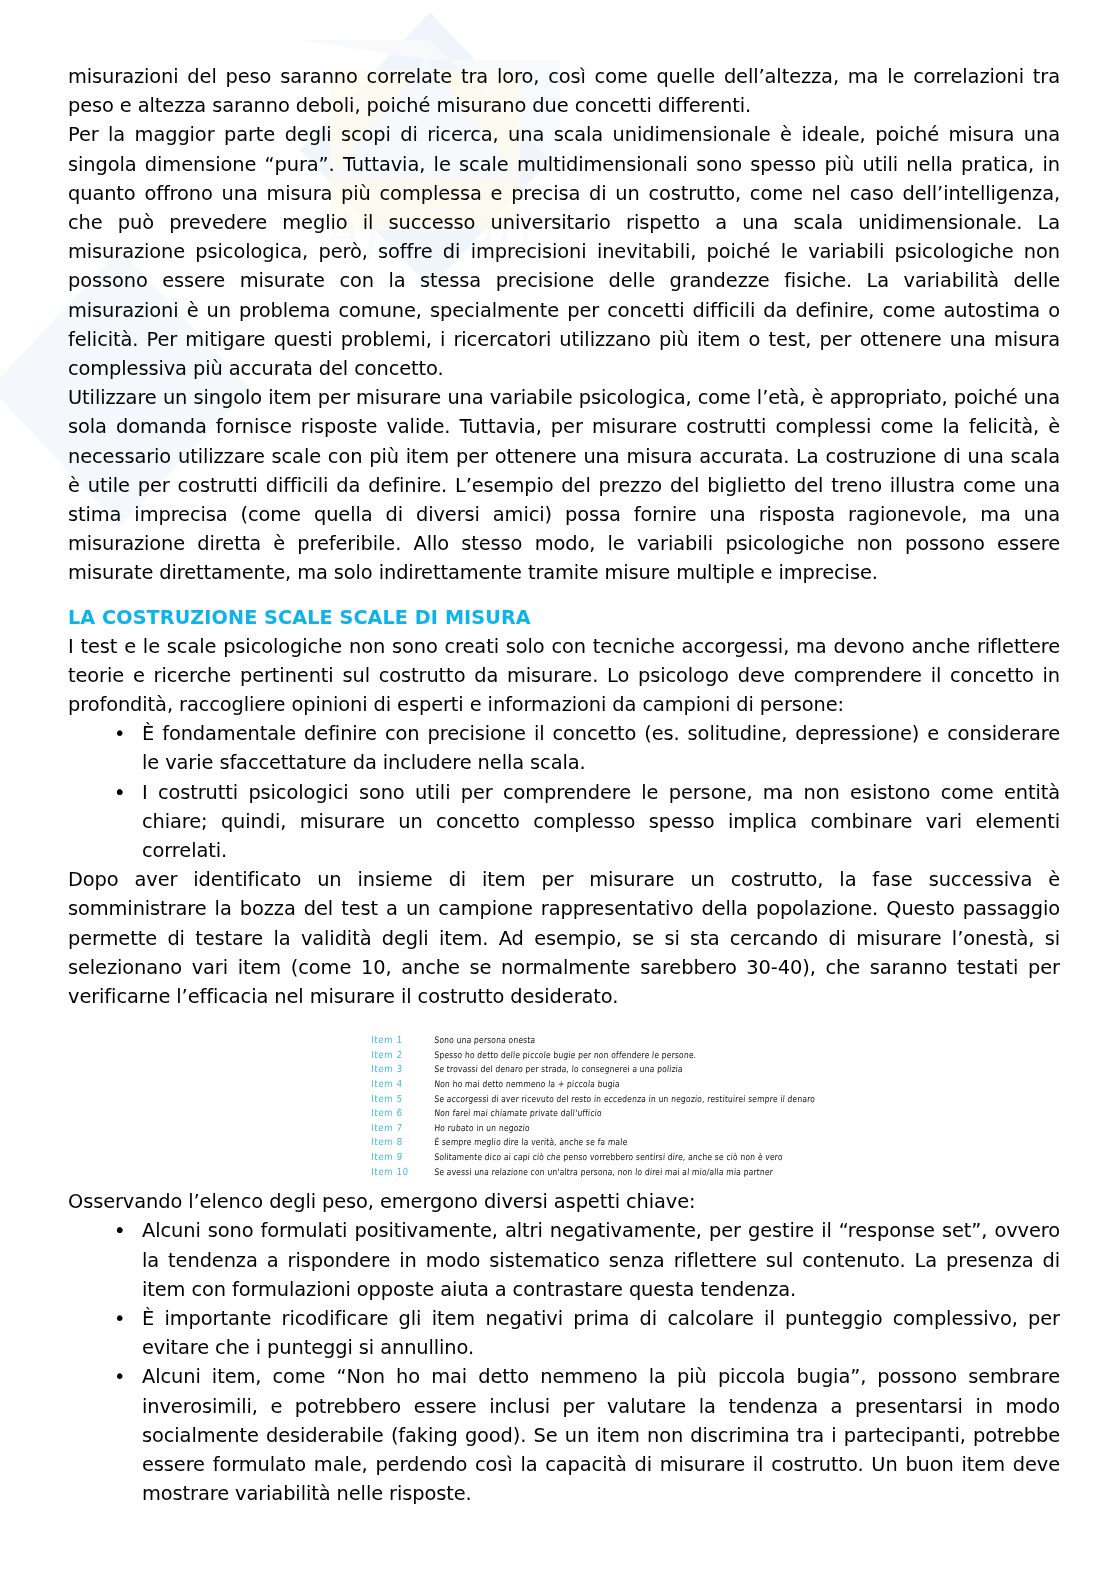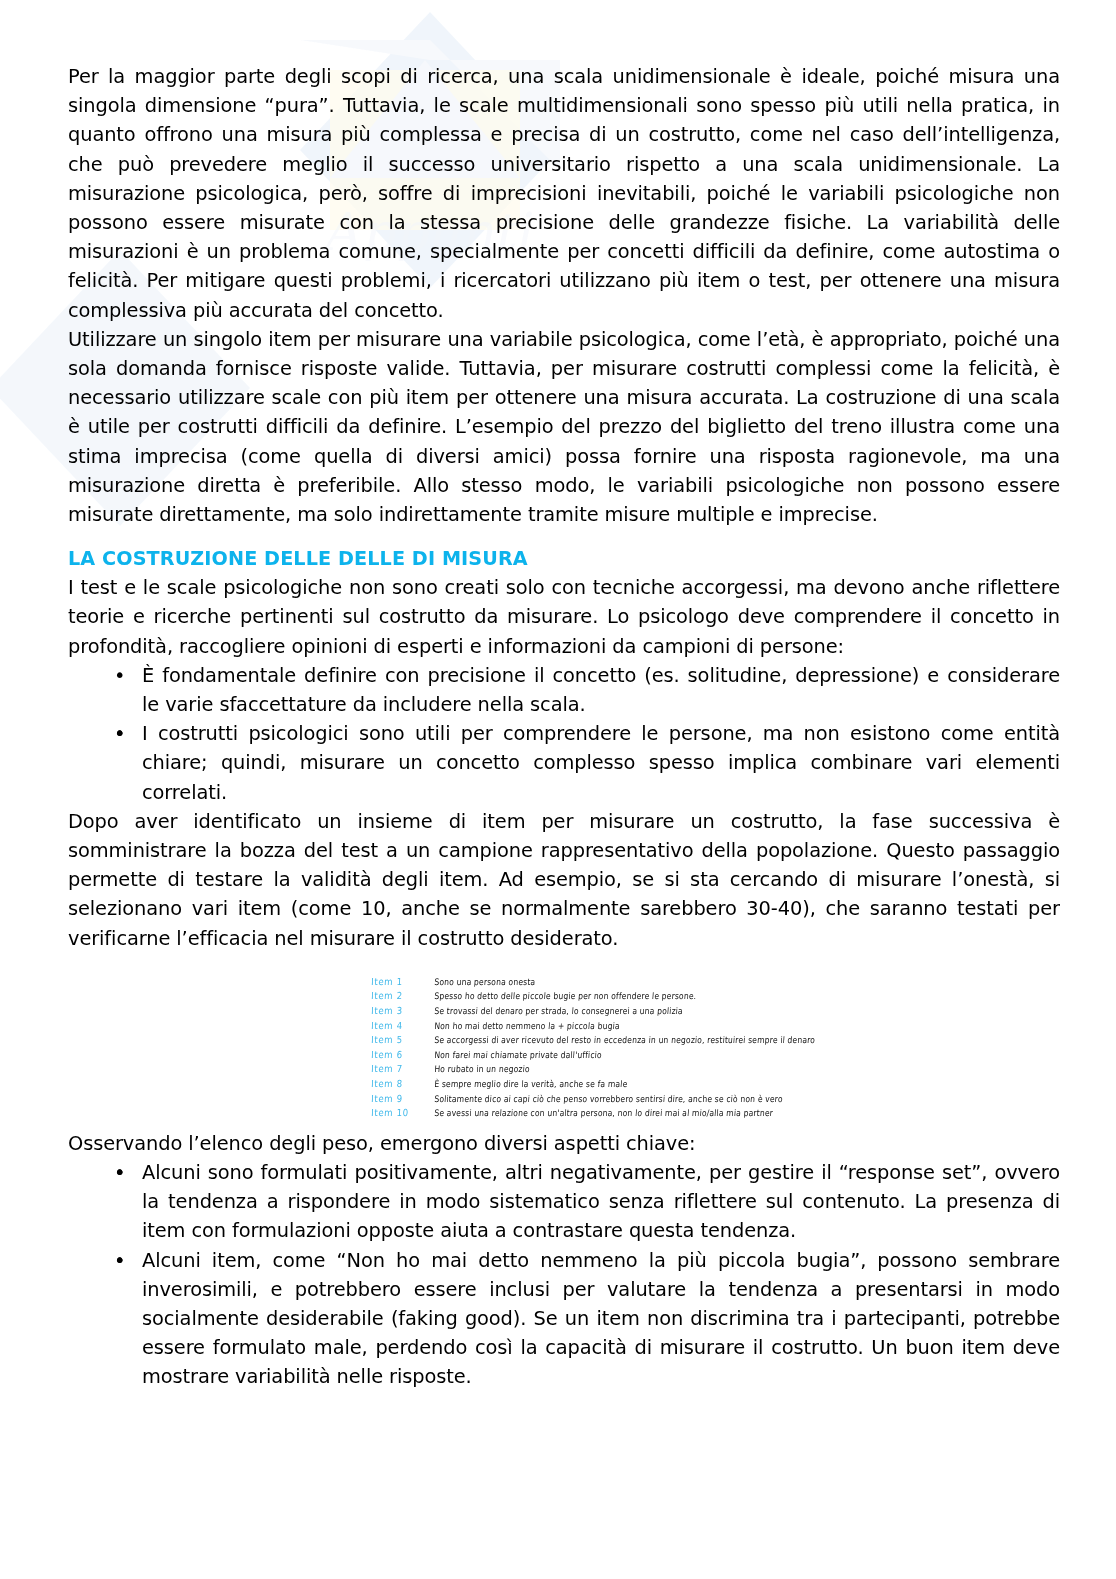--- a/index.html
+++ b/index.html
@@ -132,24 +132,25 @@
     <polygon points="300,40 430,40 560,170 560,60 430,60" fill="#e8eef8"></polygon>
     <path d="M330 70 L520 70 L520 230 L330 230 Z" fill="#fdf4c8" opacity="0.75"></path>
     <polygon points="425,60 520,178 330,178" fill="#e3eaf6"></polygon>
     <text x="430" y="250" fill="#d8e2f0" font-family="DejaVu Serif, serif" font-size="52" font-style="italic" text-anchor="middle" opacity="0.55">Appunti</text>
     <text x="150" y="420" fill="#dde6f3" font-family="DejaVu Serif, serif" font-size="44" font-style="italic" text-anchor="middle" opacity="0.55">Luiss</text>
   </g>
 </svg>
 
 <div id="page">
 
+  <p class="body-par">misurazioni del peso saranno correlate tra loro, così come quelle dell’altezza, ma le correlazioni tra peso e altezza saranno deboli, poiché misurano due concetti differenti.</p>
   <p class="body-par">Per la maggior parte degli scopi di ricerca, una scala unidimensionale è ideale, poiché misura una singola dimensione “pura”. Tuttavia, le scale multidimensionali sono spesso più utili nella pratica, in quanto offrono una misura più complessa e precisa di un costrutto, come nel caso dell’intelligenza, che può prevedere meglio il successo universitario rispetto a una scala unidimensionale. La misurazione psicologica, però, soffre di imprecisioni inevitabili, poiché le variabili psicologiche non possono essere misurate con la stessa precisione delle grandezze fisiche. La variabilità delle misurazioni è un problema comune, specialmente per concetti difficili da definire, come autostima o felicità. Per mitigare questi problemi, i ricercatori utilizzano più item o test, per ottenere una misura complessiva più accurata del concetto.</p>
   <p class="body-par">Utilizzare un singolo item per misurare una variabile psicologica, come l’età, è appropriato, poiché una sola domanda fornisce risposte valide. Tuttavia, per misurare costrutti complessi come la felicità, è necessario utilizzare scale con più item per ottenere una misura accurata. La costruzione di una scala è utile per costrutti difficili da definire. L’esempio del prezzo del biglietto del treno illustra come una stima imprecisa (come quella di diversi amici) possa fornire una risposta ragionevole, ma una misurazione diretta è preferibile. Allo stesso modo, le variabili psicologiche non possono essere misurate direttamente, ma solo indirettamente tramite misure multiple e imprecise.</p>
 
-  <h2 class="section-heading">LA COSTRUZIONE DELLE DELLE DI MISURA</h2>
+  <h2 class="section-heading">LA COSTRUZIONE SCALE SCALE DI MISURA</h2>
 
   <p class="body-par">I test e le scale psicologiche non sono creati solo con tecniche accorgessi, ma devono anche riflettere teorie e ricerche pertinenti sul costrutto da misurare. Lo psicologo deve comprendere il concetto in profondità, raccogliere opinioni di esperti e informazioni da campioni di persone:</p>
 
   <ul class="bullets indent-2">
     <li>
       <span class="dot">•</span>
       <span>È fondamentale definire con precisione il concetto (es. solitudine, depressione) e considerare le varie sfaccettature da includere nella scala.</span>
     </li>
     <li>
       <span class="dot">•</span>
@@ -214,20 +215,21 @@
   <ul class="bullets indent-2">
     <li>
       <span class="dot">•</span>
     </li>
     <li>
       <span class="dot">•</span>
       <span>Alcuni sono formulati positivamente, altri negativamente, per gestire il “response set”, ovvero la tendenza a rispondere in modo sistematico senza riflettere sul contenuto. La presenza di item con formulazioni opposte aiuta a contrastare questa tendenza.</span>
     </li>
     <li>
       <span class="dot">•</span>
+      <span>È importante ricodificare gli item negativi prima di calcolare il punteggio complessivo, per evitare che i punteggi si annullino.</span>
     </li>
     <li>
       <span class="dot">•</span>
       <span>Alcuni item, come “Non ho mai detto nemmeno la più piccola bugia”, possono sembrare inverosimili, e potrebbero essere inclusi per valutare la tendenza a presentarsi in modo socialmente desiderabile (faking good). Se un item non discrimina tra i partecipanti, potrebbe essere formulato male, perdendo così la capacità di misurare il costrutto. Un buon item deve mostrare variabilità nelle risposte.</span>
     </li>
   </ul>
 
 </div>
 
 </body></html>

